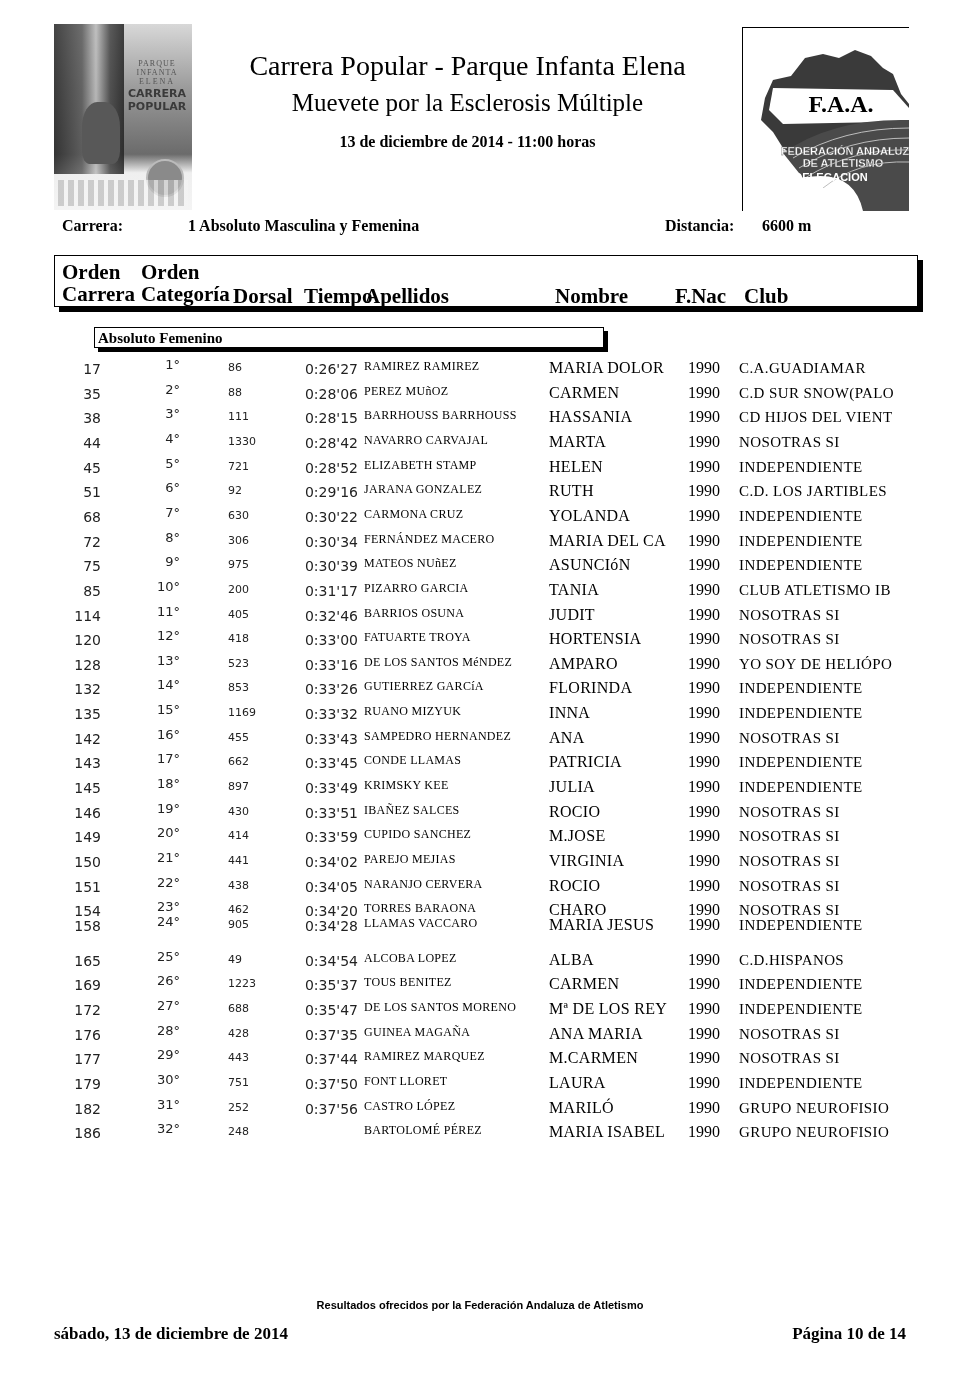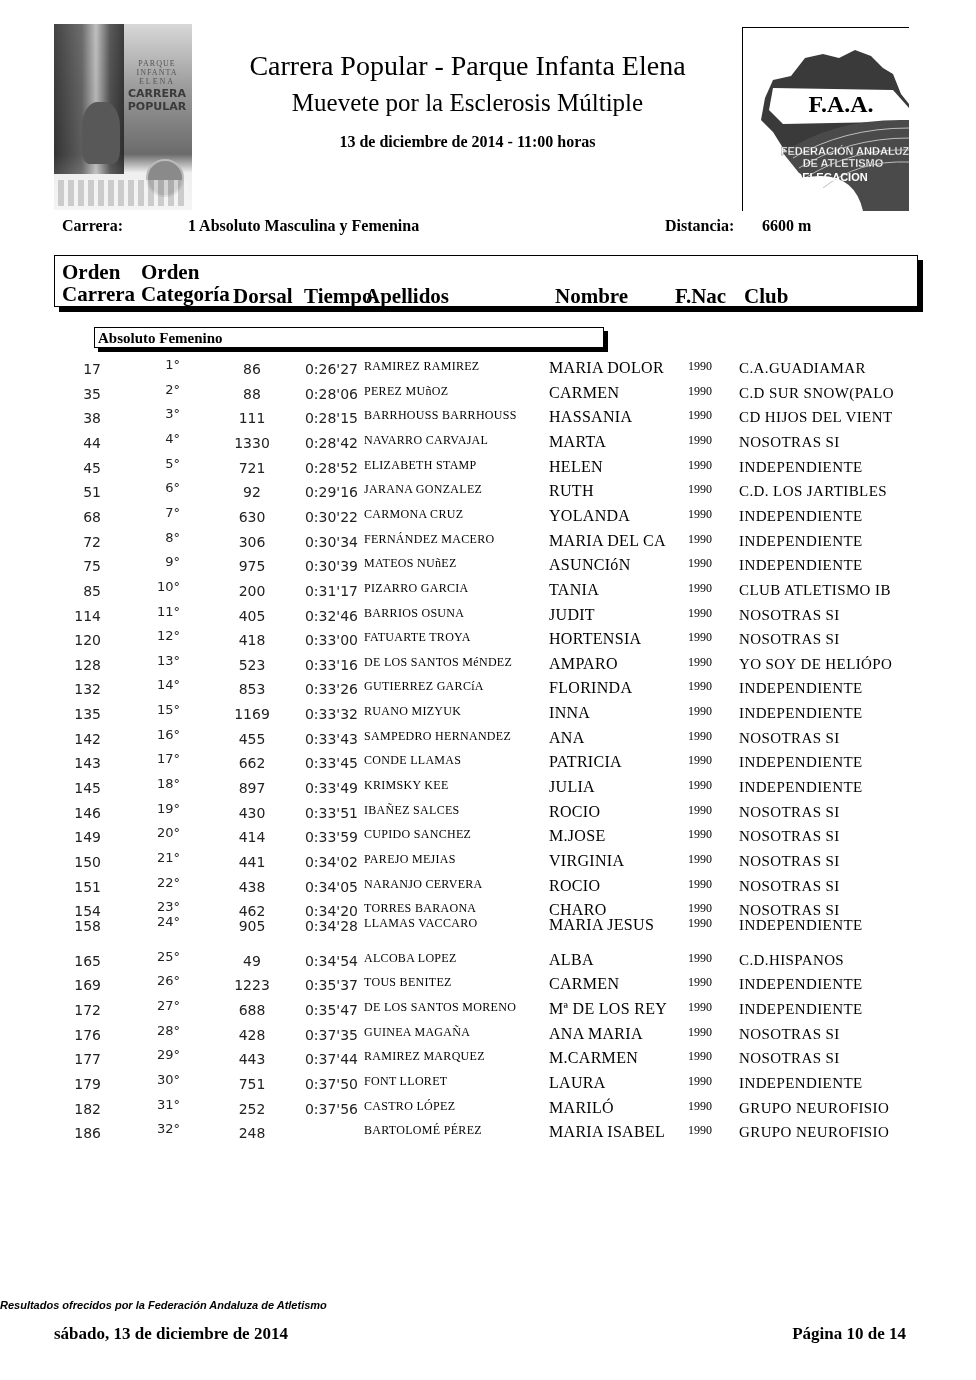--- a/index.html
+++ b/index.html
@@ -33,28 +33,28 @@
   .hcol { position: absolute; font-size: 21px; font-weight: bold; font-family: "Liberation Serif", serif; line-height: 1; }
 
   .catbox { position: absolute; left: 94px; top: 327px; width: 508px; height: 19px; border: 1px solid #000; box-shadow: 4px 4px 0 #000; background: #fff; }
   .catbox span { position: absolute; left: 3px; top: 2px; font-size: 15px; font-weight: bold; font-family: "Liberation Serif", serif; }
 
   
   .row { position: absolute; left: 0; width: 976px; height: 24.6px; }
   .c { position: absolute; white-space: nowrap; }
   .c-ord { left: 60px; width: 41px; text-align: right; top: 4px; font-family: "DejaVu Sans", sans-serif; font-size: 14px; color: #222; }
   .c-cat { left: 150px; width: 30px; text-align: right; top: 0px; font-family: "DejaVu Sans", sans-serif; font-size: 13px; color: #222; }
-  .c-dor { left: 228px; width: 48px; text-align: center; top: 4px; font-family: "DejaVu Sans", sans-serif; font-size: 14px; color: #222; }
+  .c-dor { left: 228px; width: 48px; text-align: left; top: 4px; font-family: "DejaVu Sans", sans-serif; font-size: 11px; color: #222; }
   .c-tie { left: 296px; width: 62px; text-align: right; top: 4px; font-family: "DejaVu Sans", sans-serif; font-size: 14px; color: #222; }
   .c-ape { left: 364px; top: 2px; font-family: "Liberation Serif", serif; font-size: 12px; letter-spacing: .3px; }
   .c-nom { left: 549px; top: 2px; font-family: "Liberation Serif", serif; font-size: 16px; letter-spacing: .3px; }
-  .c-nac { left: 688px; top: 2px; font-family: "Liberation Serif", serif; font-size: 12px; }
+  .c-nac { left: 688px; top: 2px; font-family: "Liberation Serif", serif; font-size: 16px; }
   .c-club { left: 739px; top: 3px; font-family: "Liberation Serif", serif; font-size: 15px; letter-spacing: .4px; }
 
-  .foot1 { position: absolute; left: 0; width: 960px; top: 1299px; font-family: "Liberation Sans", sans-serif; font-size: 11px; font-weight: bold; font-style: italic; }
+  .foot1 { position: absolute; left: 0; width: 960px; text-align: center; top: 1299px; font-family: "Liberation Sans", sans-serif; font-size: 11px; font-weight: bold; }
   .foot2 { position: absolute; left: 54px; top: 1324px; font-size: 17px; font-weight: bold; font-family: "Liberation Serif", serif; }
   .foot3 { position: absolute; right: 70px; top: 1324px; font-size: 17px; font-weight: bold; font-family: "Liberation Serif", serif; }
 </style>
 </head>
 <body>
 
 <div class="poster">
   <div class="legs"></div>
   <div class="shoe"></div>
   <div class="ptxt p1">PARQUE</div>

